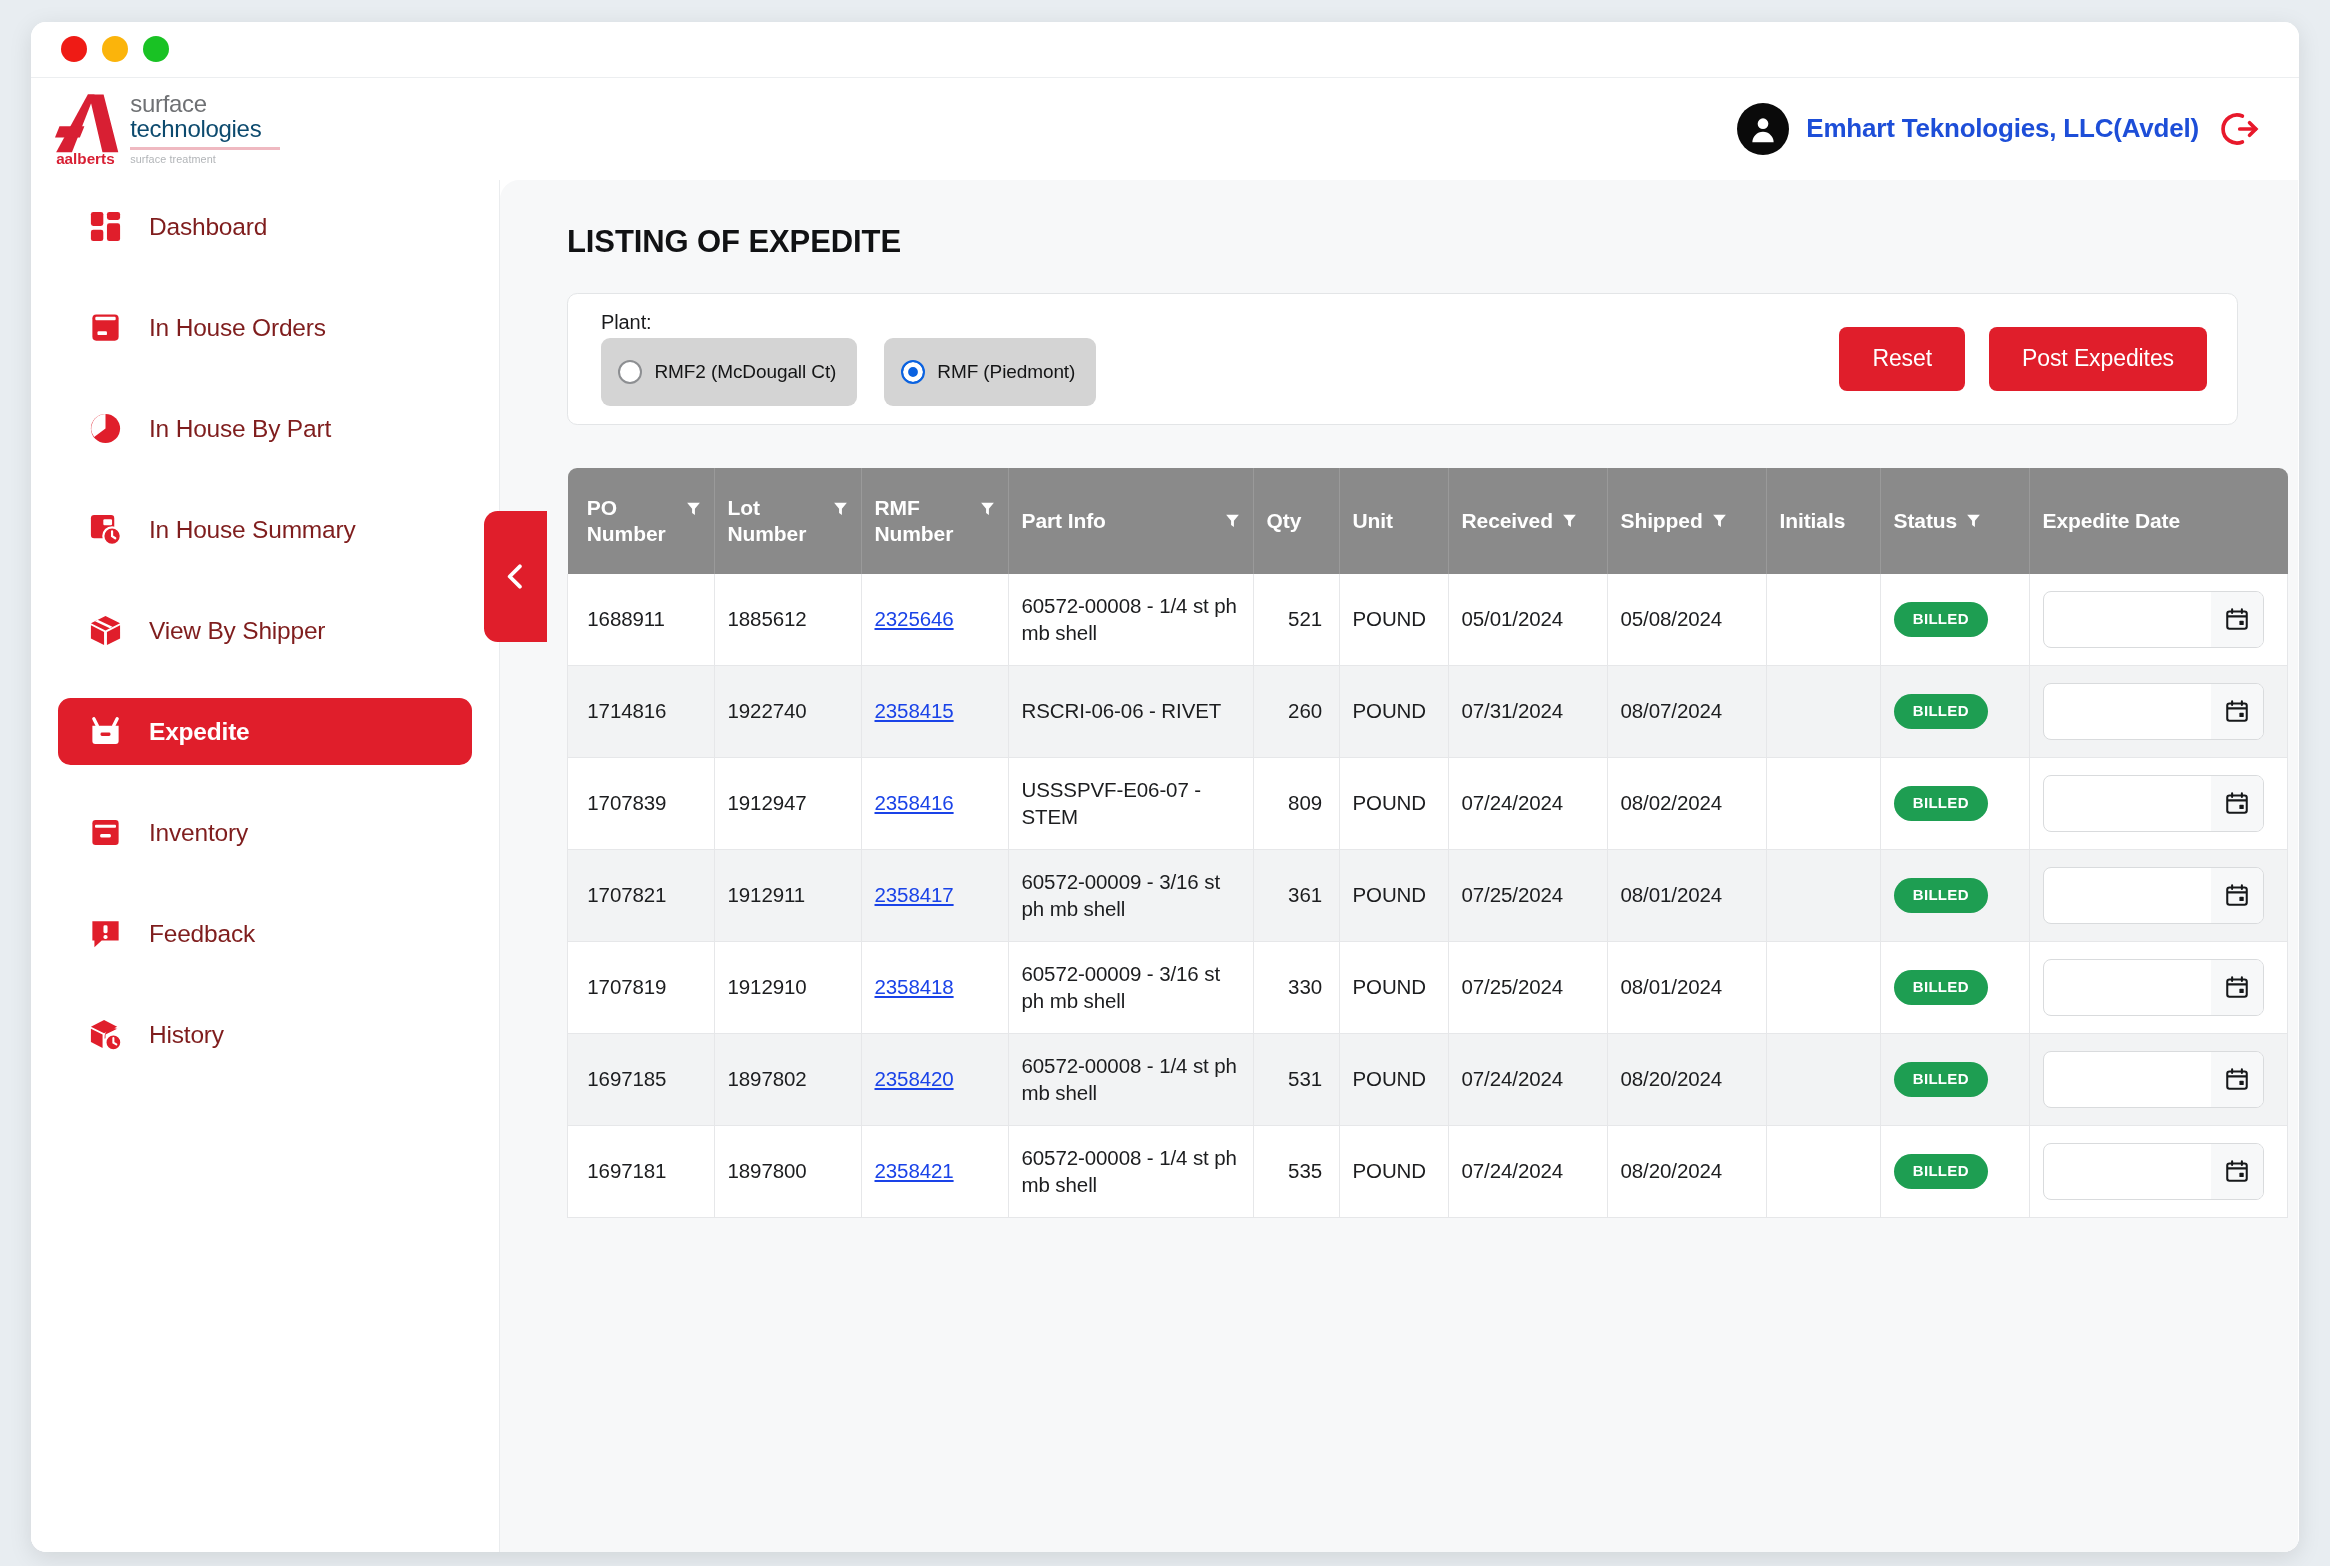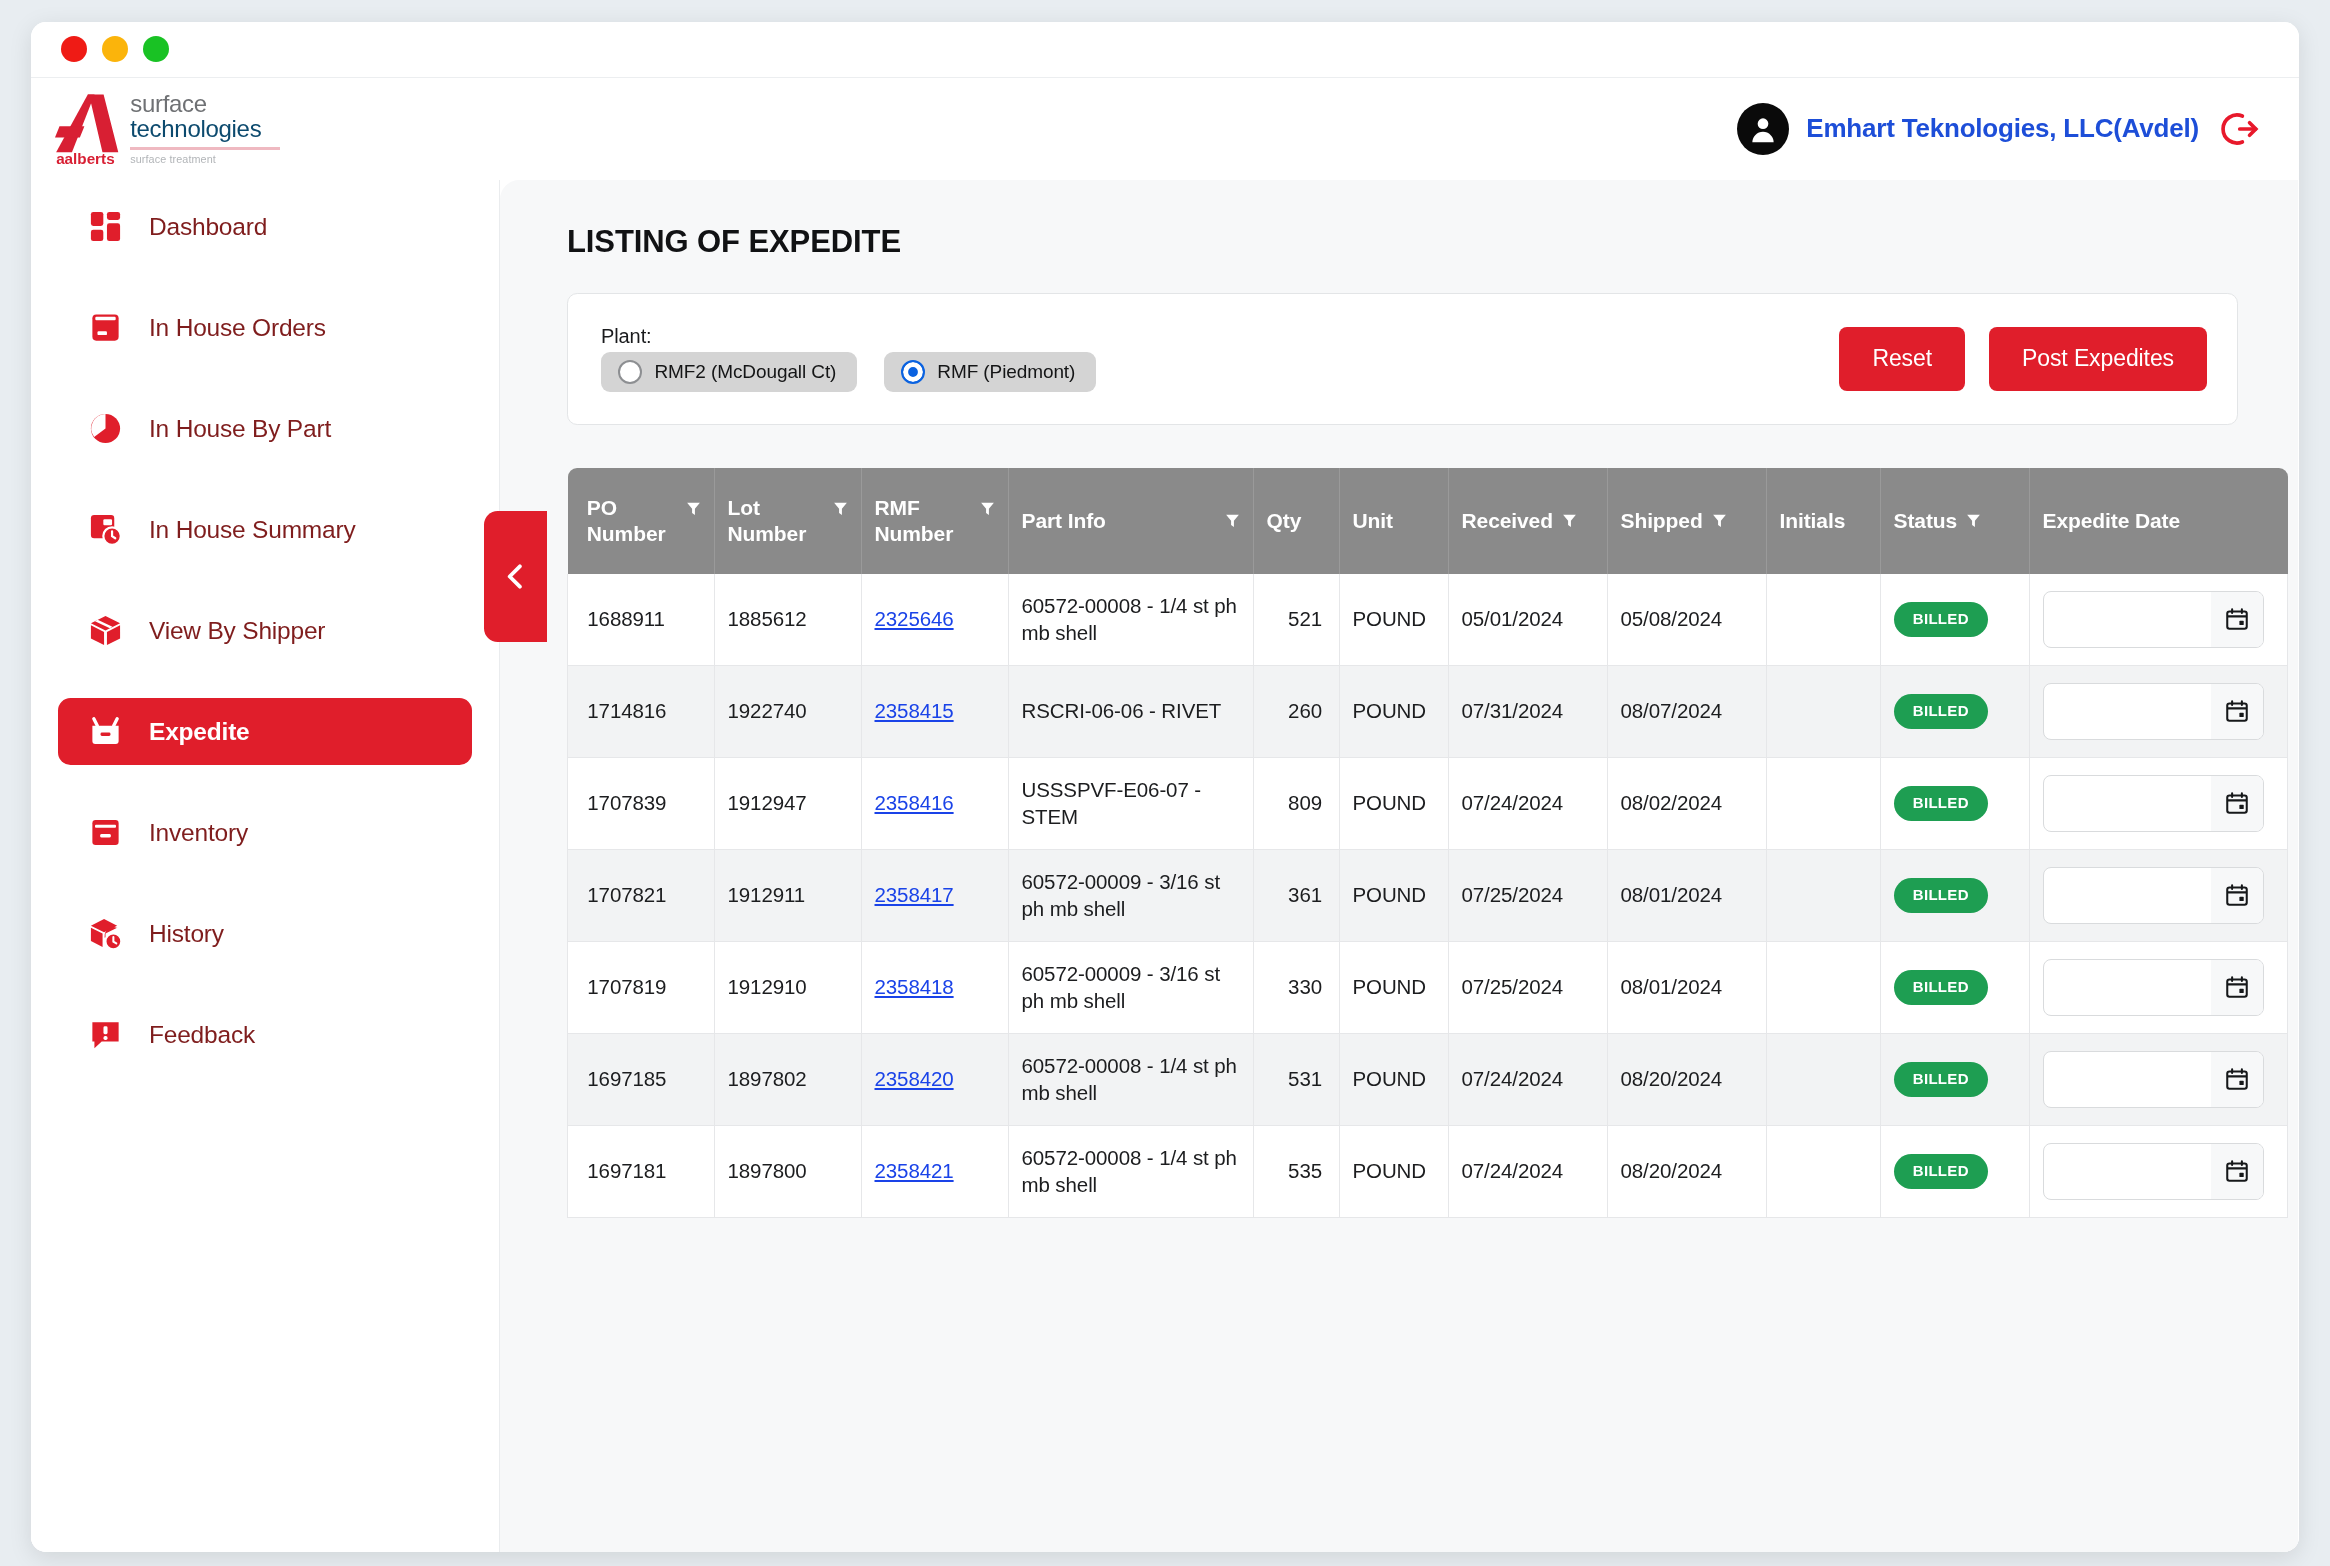--- a/index.html
+++ b/index.html
@@ -114,21 +114,21 @@
     display: flex; align-items: center;
     justify-content: space-between;
     padding: 0 30px 0 33px;
   }
   .plant-group { }
   .plant-label { font-size: 20px; color: #1a1b1d; margin-bottom: 4px; letter-spacing: -0.1px;}
   .radio-row { display: flex; gap: 27px; }
   .radio-pill {
     background: #d4d4d4;
     border-radius: 9px;
-    height: 40px;
+    height: 68px;
     display: flex; align-items: center; gap: 12.5px;
     padding: 0 20.5px 0 17px;
   }
   .radio-dot { width: 24px; height: 24px; border-radius: 50%; border: 2.8px solid #8d8f92; background: #fff; flex:none;}
   .radio-pill.checked .radio-dot { border-color: #0a62e0; background: #0a62e0; box-shadow: inset 0 0 0 5.1px #ffffff; }
   .radio-text { font-size: 19px; color: #141516; letter-spacing: -0.1px; }
 
   .btn-row { display: flex; gap: 24px; }
   .btn {
     background: #e01e2b; color: #ffffff;
@@ -329,40 +329,40 @@
             <rect x="3" y="3.4" width="18" height="17.2" rx="2.2"></rect>
             <rect x="4.8" y="6.6" width="14.4" height="2.1" rx="0.7" fill="#ffffff"></rect>
             <rect x="8.4" y="13" width="7.2" height="2.4" rx="0.9" fill="#ffffff"></rect>
           </svg>
         </span>
         <span class="nav-label">Inventory</span>
       </div>
 
       <div class="nav-item">
         <span class="nav-icon">
+          <svg width="35" height="35" viewBox="0 0 24 24" fill="#e01e2b">
+            <path d="M3 3.6h18v13.2H9.4L4.4 21.4v-4.6H3Z"></path>
+            <rect x="10.6" y="6.4" width="2.8" height="5.4" rx="1" fill="#ffffff"></rect>
+            <rect x="10.6" y="13" width="2.8" height="2.8" rx="1.2" fill="#ffffff"></rect>
+          </svg>
+        </span>
+        <span class="nav-label">Feedback</span>
+      </div>
+
+      <div class="nav-item">
+        <span class="nav-icon">
           <svg width="35" height="35" viewBox="0 0 24 24">
             <path d="M11 2 20 6.6 11 11.2 2 6.6Z" fill="#e01e2b"></path>
             <path d="M2 8 10 12v9.2L2 17.2Z" fill="#e01e2b"></path>
             <path d="M20 8 12 12v4.2a6 6 0 0 1 8-8Z" fill="#e01e2b"></path>
             <circle cx="17.4" cy="17.4" r="5.4" fill="#e01e2b" stroke="#ffffff" stroke-width="1.4"></circle>
             <path d="M17.4 14.4v3.2l2 1.2" stroke="#ffffff" stroke-width="1.4" fill="none" stroke-linecap="round"></path>
           </svg>
         </span>
         <span class="nav-label">History</span>
-      </div>
-
-      <div class="nav-item">
-        <span class="nav-icon">
-          <svg width="35" height="35" viewBox="0 0 24 24" fill="#e01e2b">
-            <path d="M3 3.6h18v13.2H9.4L4.4 21.4v-4.6H3Z"></path>
-            <rect x="10.6" y="6.4" width="2.8" height="5.4" rx="1" fill="#ffffff"></rect>
-            <rect x="10.6" y="13" width="2.8" height="2.8" rx="1.2" fill="#ffffff"></rect>
-          </svg>
-        </span>
-        <span class="nav-label">Feedback</span>
       </div>
     </nav>
 
     <div class="collapse-tab">
       <svg width="35" height="35" viewBox="0 0 24 24" fill="none" stroke="#ffffff" stroke-width="2.6" stroke-linecap="round" stroke-linejoin="round">
         <polyline points="15 5 8 12 15 19"></polyline>
       </svg>
     </div>
 
     <main class="content">

